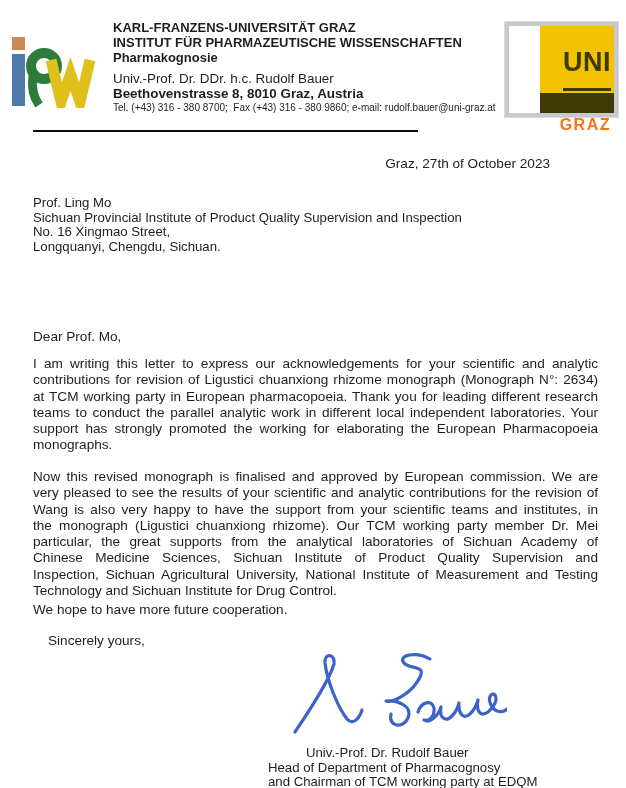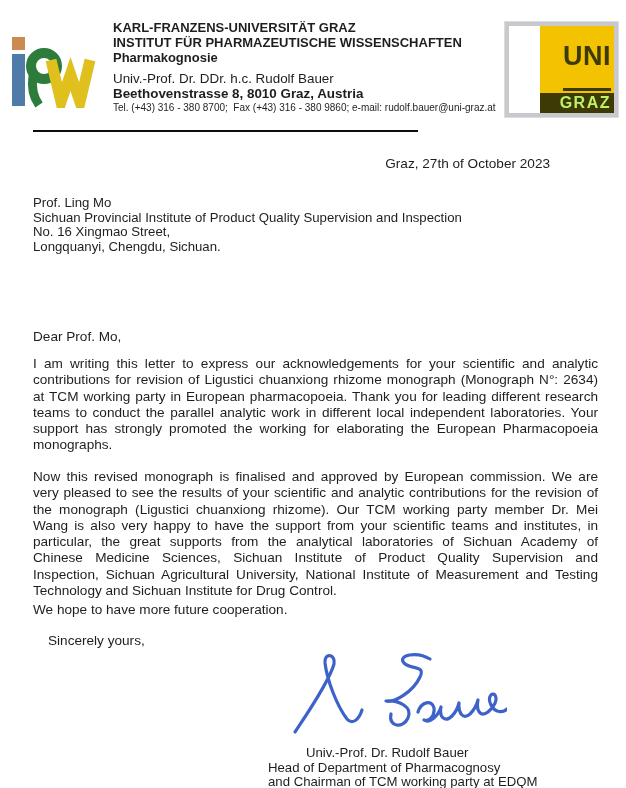--- a/index.html
+++ b/index.html
@@ -22,21 +22,21 @@
   .unigraz{
     position:absolute;right:8px;top:22px;width:105px;height:87px;
     border:4px solid #c9c9cd;background:#ffffff;display:flex;
     box-shadow:0 0 0 1px #dcdcde;
   }
   .ug-white{width:31px;background:#ffffff;}
   .ug-yellow{flex:1;position:relative;}
   .ug-uni{
     position:absolute;right:3px;bottom:22px;
     font-weight:bold;font-size:27px;line-height:1;letter-spacing:0.5px;
-    border-bottom:3px solid;padding-bottom:18px;
+    border-bottom:3px solid;padding-bottom:12px;
   }
   .ug-band{
     position:absolute;left:0;right:0;bottom:0;height:20px;
     text-align:right;
   }
   .ug-graz{
     font-weight:bold;font-size:16px;line-height:20px;letter-spacing:1.5px;
     padding-right:3px;display:inline-block;
   }
   
@@ -76,21 +76,21 @@
       <div class="head-reg">Univ.-Prof. Dr. DDr. h.c. Rudolf Bauer</div>
       <div class="head-street">Beethovenstrasse 8, 8010 Graz, Austria</div>
       <div class="head-contact">Tel. (+43) 316 - 380 8700;  Fax (+43) 316 - 380 9860; e-mail: rudolf.bauer@uni-graz.at</div>
     </div>
 
     <div class="unigraz">
       <div class="ug-white"></div>
       <div class="ug-yellow" style="background: rgb(243, 194, 0);">
         <span class="ug-uni" style="color: rgb(61, 58, 5); border-bottom-color: rgb(61, 58, 5);">UNI</span>
         <div class="ug-band" style="background: rgb(61, 58, 5);">
-          <span class="ug-graz" style="color: #bef264;">GRAZ</span>
+          <span class="ug-graz" style="color: #f97316; margin-top: 22px;">GRAZ</span>
         </div>
       </div>
     </div>
 
     <div class="rule"></div>
   </div>
 
   <div class="date">Graz, 27th of October 2023</div>
 
   <div class="recipient">
@@ -107,22 +107,22 @@
     <div class="jline">contributions for revision of Ligustici chuanxiong rhizome monograph (Monograph N°: 2634)</div>
     <div class="jline">at TCM working party in European pharmacopoeia. Thank you for leading different research</div>
     <div class="jline">teams to conduct the parallel analytic work in different local independent laboratories. Your</div>
     <div class="jline">support has strongly promoted the working for elaborating the European Pharmacopoeia</div>
     <div class="jline-last">monographs.</div>
   </div>
 
   <div class="para p2">
     <div class="jline">Now this revised monograph is finalised and approved by European commission. We are</div>
     <div class="jline">very pleased to see the results of your scientific and analytic contributions for the revision of</div>
+    <div class="jline">Wang is also very happy to have the support from your scientific teams and institutes, in</div>
     <div class="jline">the monograph (Ligustici chuanxiong rhizome). Our TCM working party member Dr. Mei</div>
-    <div class="jline">Wang is also very happy to have the support from your scientific teams and institutes, in</div>
     <div class="jline">particular, the great supports from the analytical laboratories of Sichuan Academy of</div>
     <div class="jline">Chinese Medicine Sciences, Sichuan Institute of Product Quality Supervision and</div>
     <div class="jline">Inspection, Sichuan Agricultural University, National Institute of Measurement and Testing</div>
     <div class="jline-last">Technology and Sichuan Institute for Drug Control.</div>
   </div>
 
   <div class="hope">We hope to have more future cooperation.</div>
   <div class="closing">Sincerely yours,</div>
 
   <svg class="sig-svg" width="220" height="88" viewBox="0 0 220 88" fill="none" stroke-width="3.2" stroke-linecap="round" stroke-linejoin="round">

